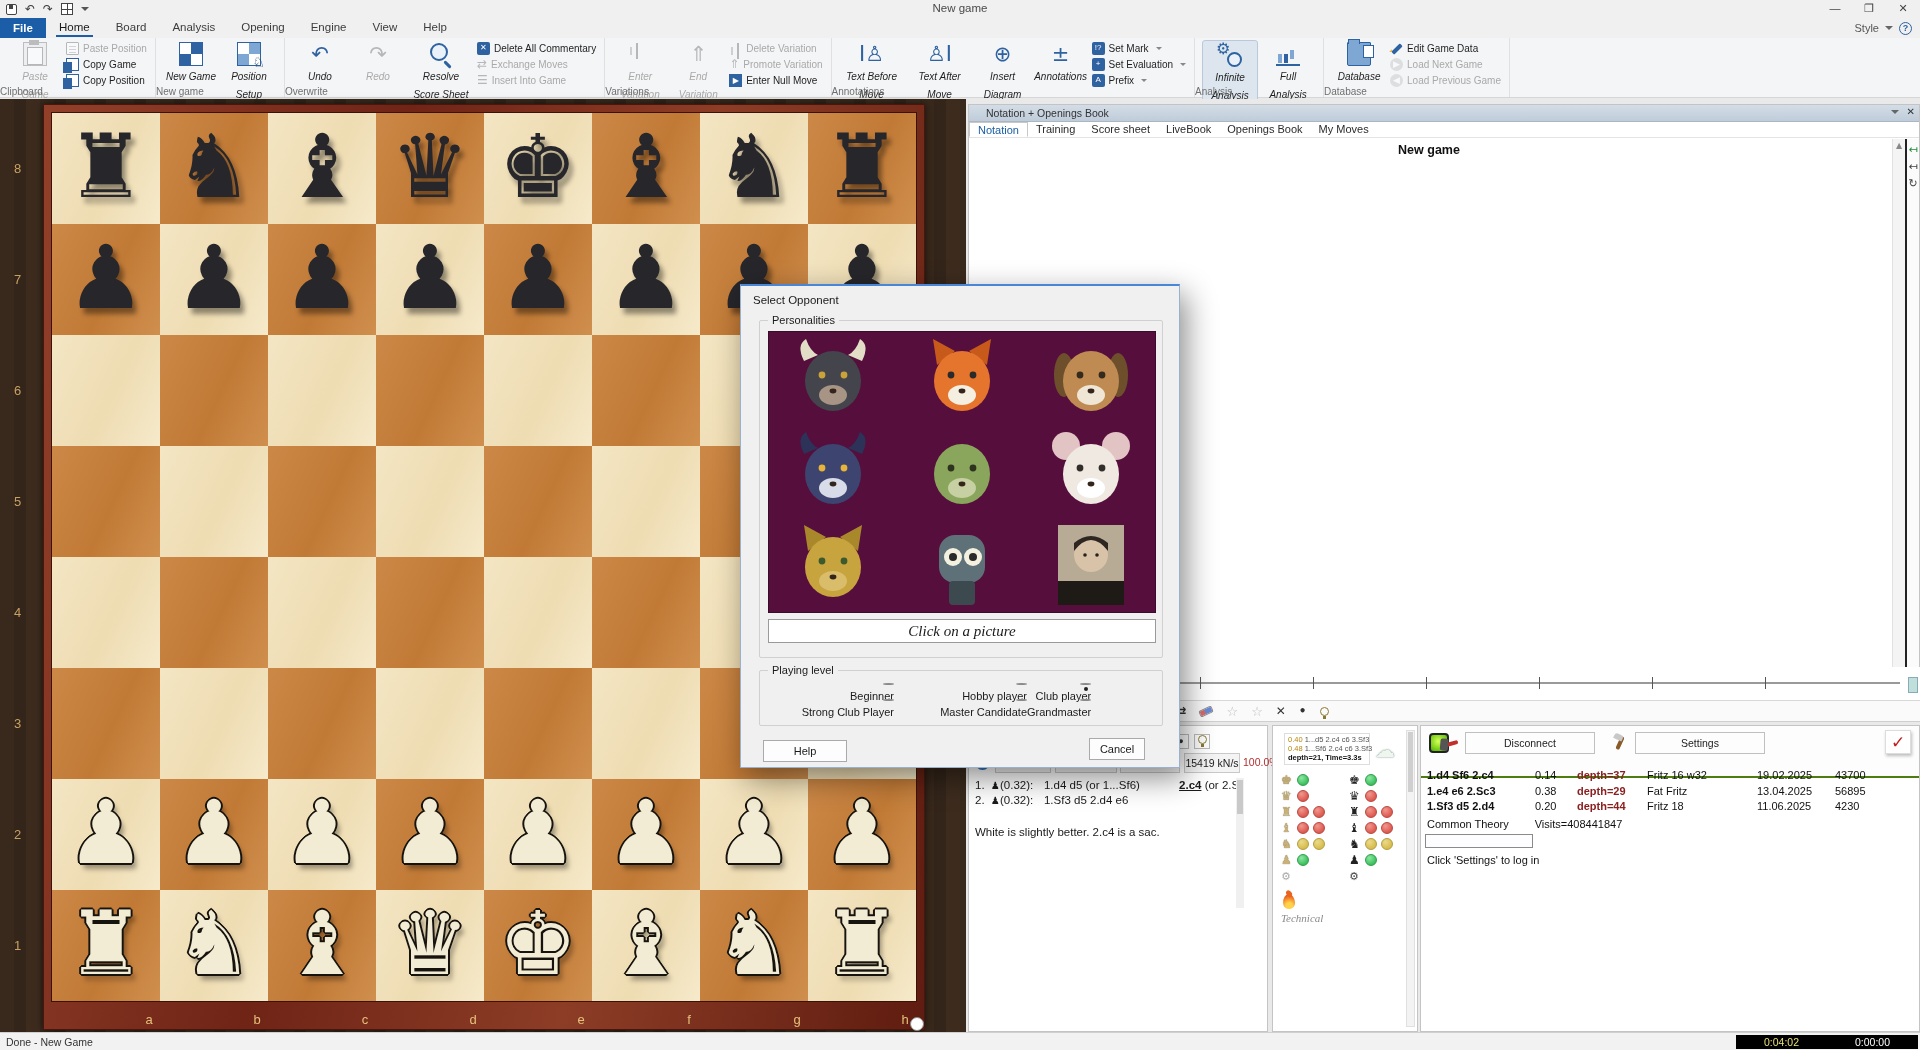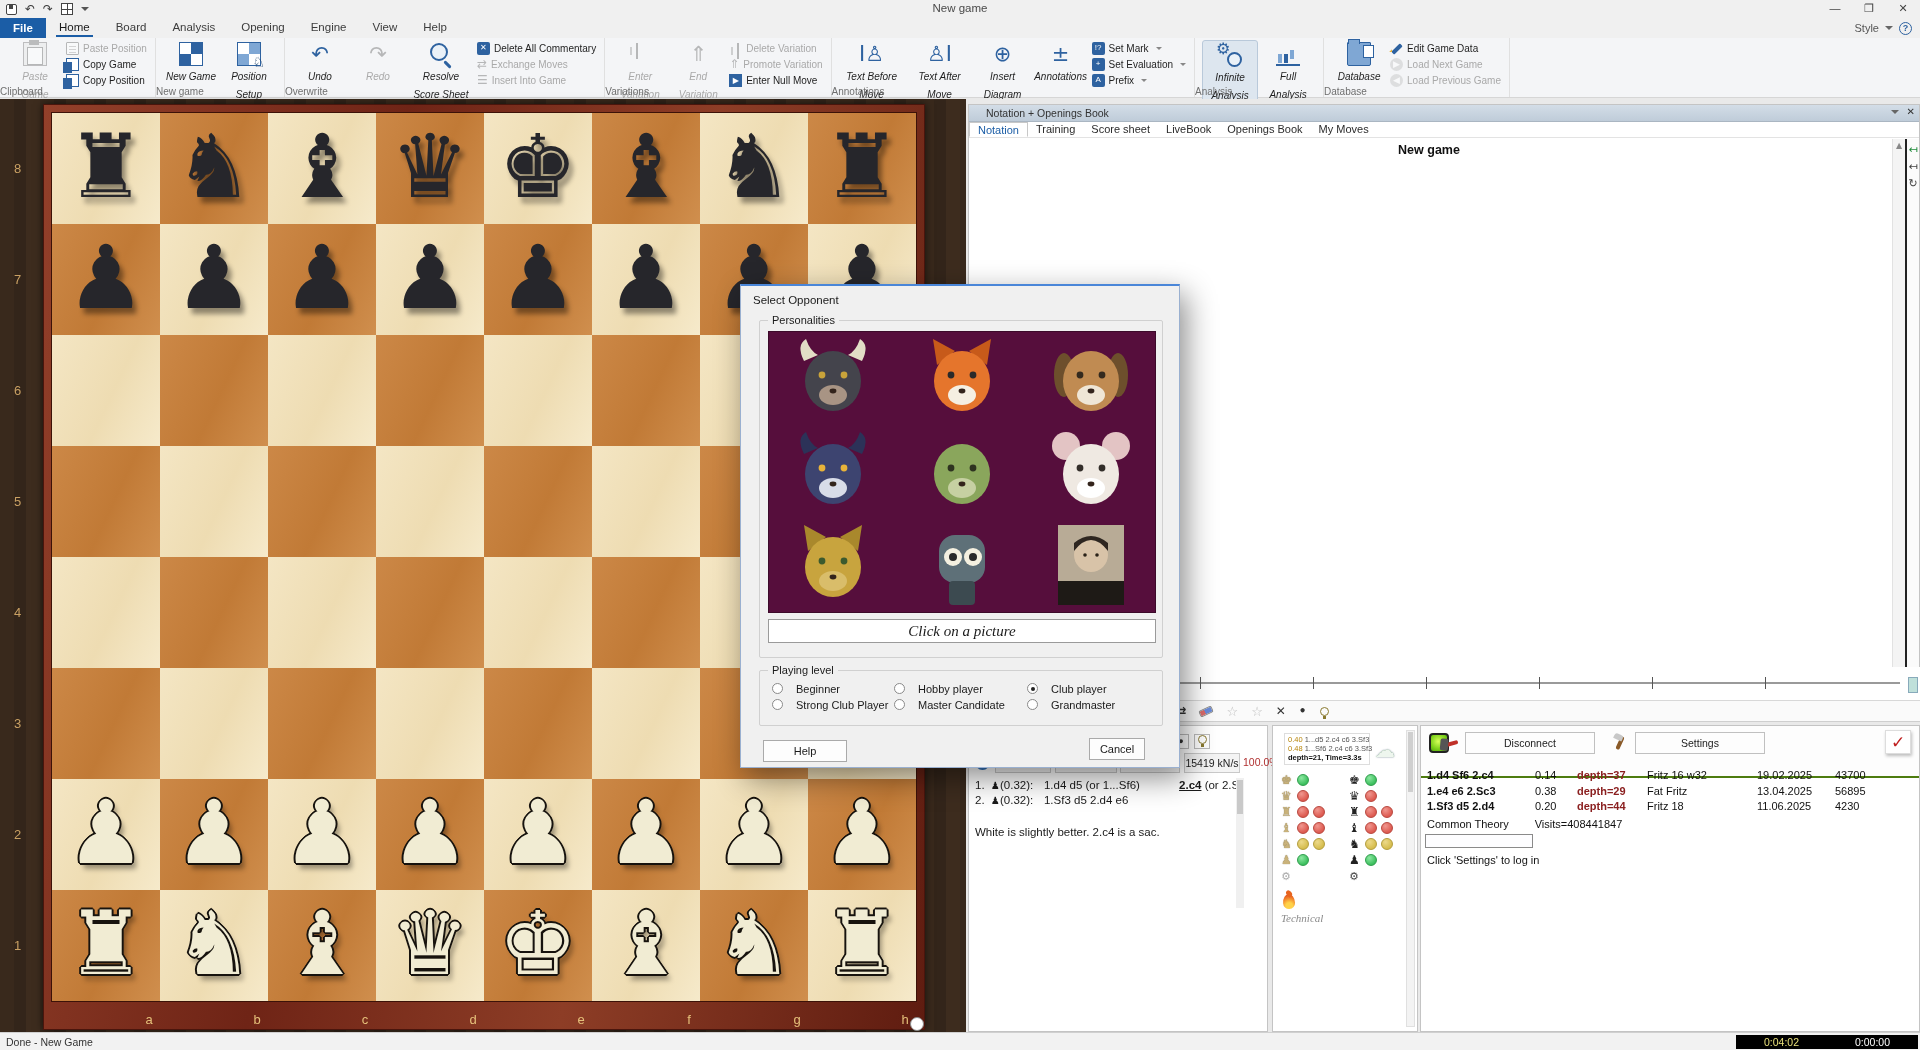--- a/index.html
+++ b/index.html
@@ -223,21 +223,21 @@
   #dlg-title { position:absolute; left:12px; top:8px; font-size:11.5px; color:#1a1a1a; }
   .groupbox { position:absolute; border:1px solid #d0d0d0; border-radius:2px; }
   .groupbox legend, .gb-legend { position:absolute; top:-7px; left:8px; background:#f0f0f0; padding:0 4px; font-size:11px; color:#1a1a1a; }
   #gb-personalities { left:18px; top:34px; width:404px; height:338px; }
   #pic-area { position:absolute; left:8px; top:10px; width:388px; height:282px; background:#560e3c; border:1px solid #3c0a2a; display:grid; grid-template-columns:repeat(3,1fr); grid-template-rows:repeat(3,1fr); place-items:center; }
   .avatar { width:86px; height:88px; }
   #caption-bar { position:absolute; left:8px; top:298px; width:388px; height:24px; background:#fff; border:1px solid #9a9a9a; text-align:center; }
   #caption-bar span { font-family:"Liberation Serif",serif; font-style:italic; font-size:15px; color:#1a1a1a; line-height:23px; }
   #gb-level { left:18px; top:384px; width:404px; height:56px; }
   #level-grid { position:absolute; left:12px; top:12px; display:grid; grid-template-columns:122px 133px auto; grid-template-rows:repeat(2,16px); grid-auto-flow:column; }
-  .radio-row { display:flex; align-items:flex-start; gap:13px; font-size:11px; color:#1a1a1a; }
+  .radio-row { display:flex; align-items:flex-end; gap:5px; font-size:11px; color:#1a1a1a;flex-direction:column; }
   .radio { width:11px; height:11px; border-radius:50%; border:1px solid #8a8a8a; background:#fff; position:relative; }
   .radio.sel::after { content:""; position:absolute; left:2.5px; top:2.5px; width:4px; height:4px; border-radius:50%; background:#222; }
   .dlg-btn { position:absolute; height:22px; background:#fdfdfd; border:1px solid #aaa; font-size:11px; color:#1a1a1a; text-align:center; line-height:20px; }
   #btn-help { left:22px; top:454px; width:84px; }
   #btn-cancel { left:348px; top:452px; width:56px; }
 </style>
 </head>
 <body>
 
 <div id="app">

